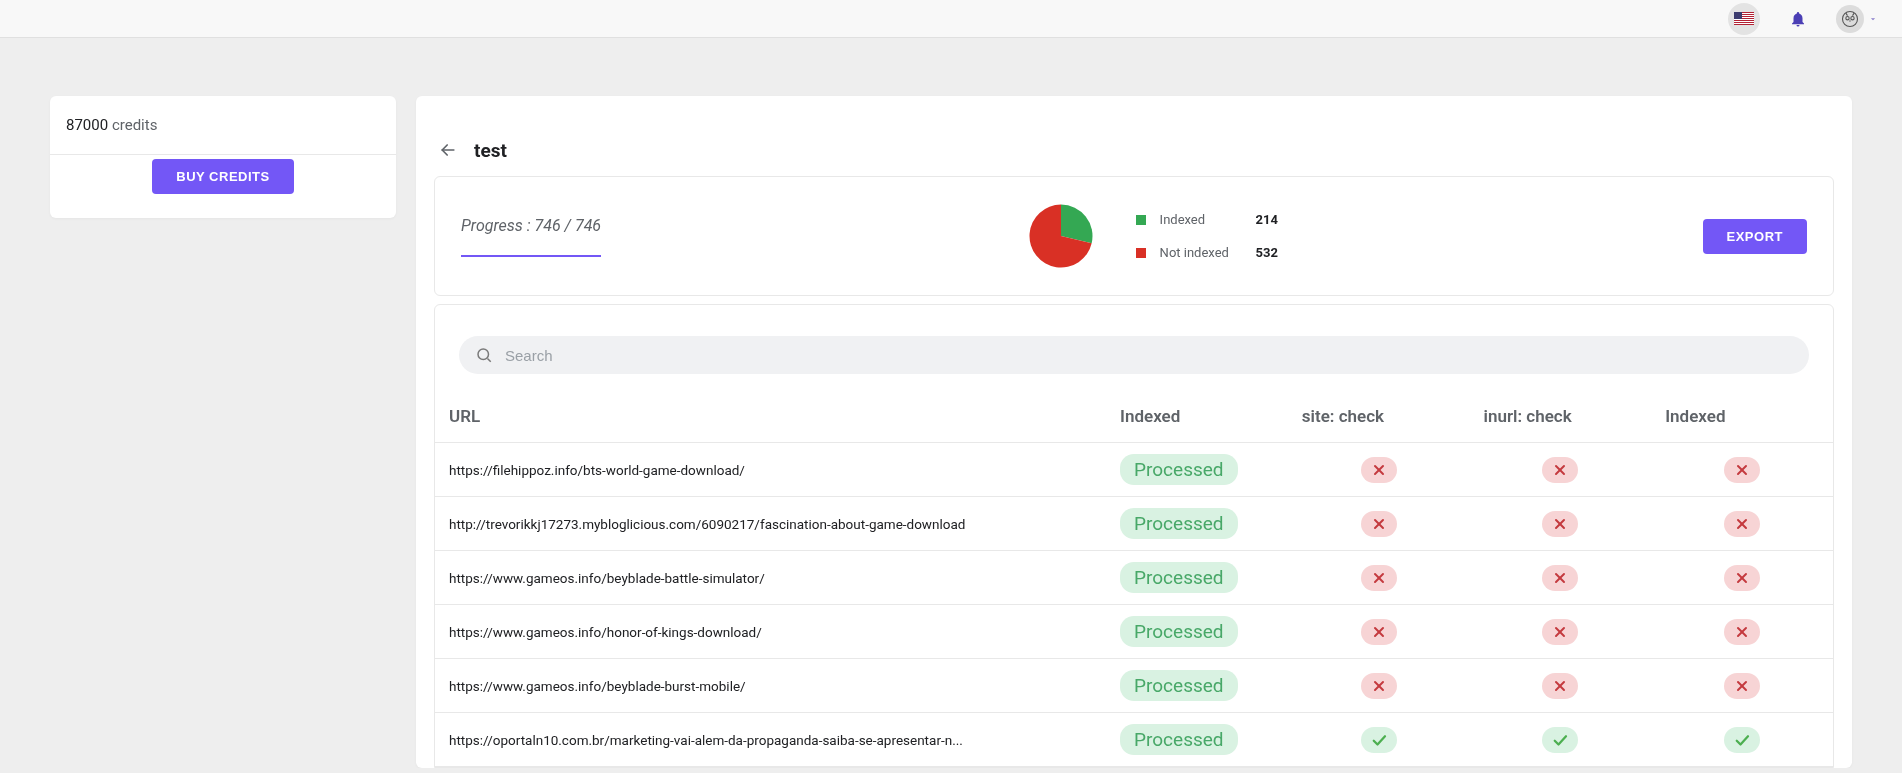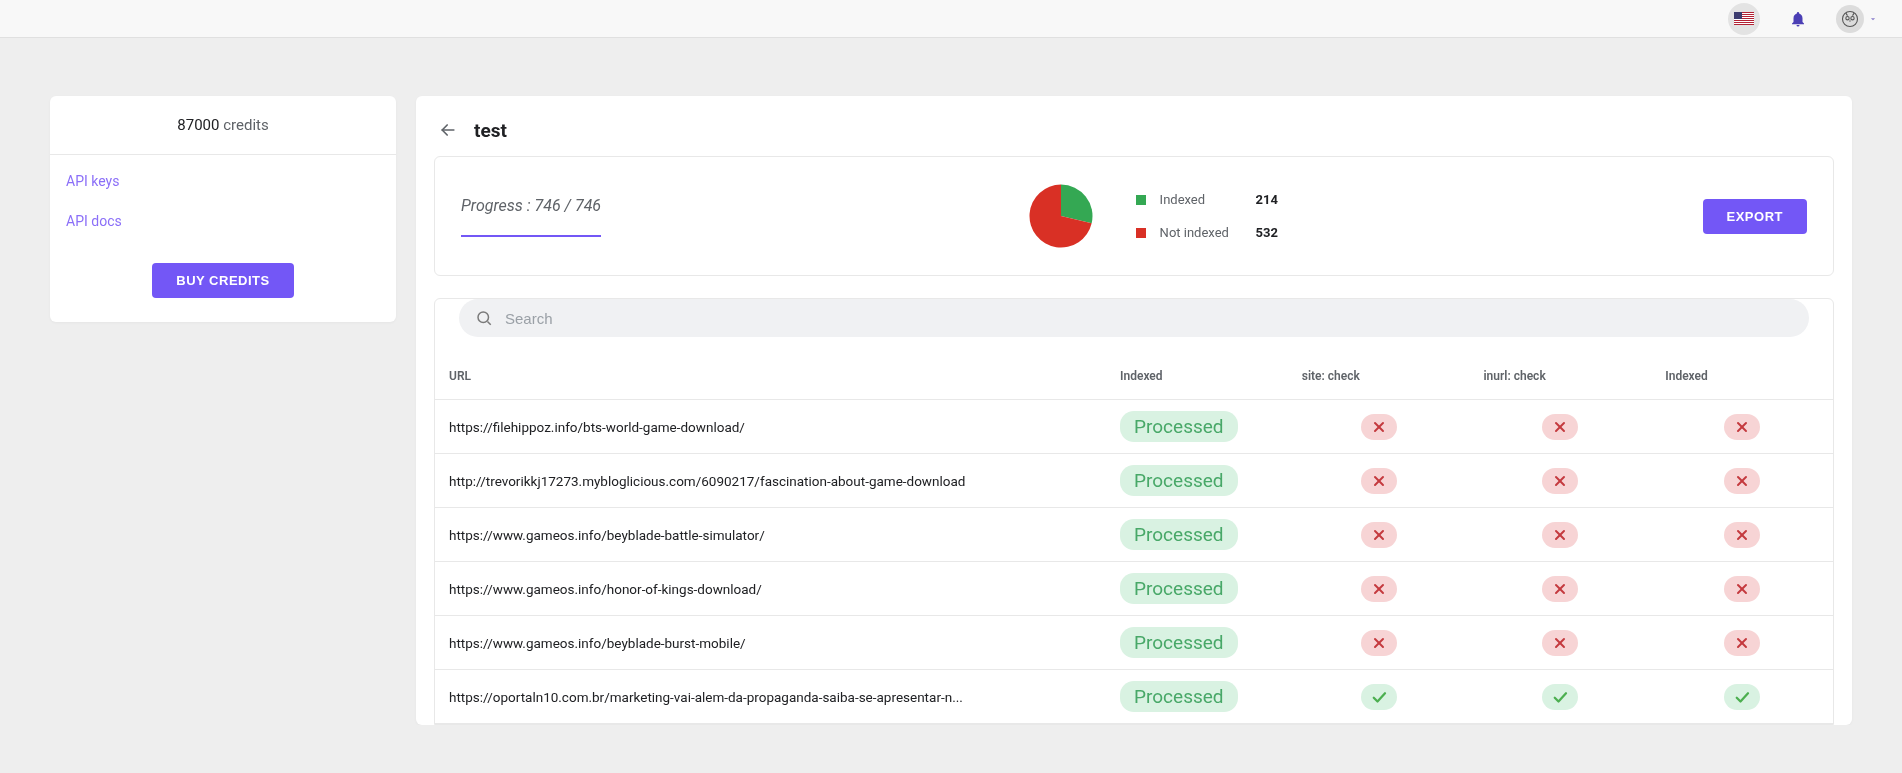--- a/index.html
+++ b/index.html
@@ -90,21 +90,20 @@
     width: 346px;
     background: var(--bg-card);
     border-radius: 6px;
     box-shadow: 0 1px 3px rgba(0,0,0,0.04);
     flex-shrink: 0;
   }
   .credits-row {
     padding: 20px 16px;
     border-bottom: 1px solid var(--border);
     font-size: 15px;
-    text-align: center;
   }
   .credits-row .num { color: var(--text-dark); }
   .credits-row .label { color: var(--text-med); }
   .side-links { padding: 6px 0 18px 0; }
   .side-link {
     display: block;
     padding: 12px 16px;
     color: var(--purple-light);
     font-size: 14px;
     cursor: pointer;
@@ -127,20 +126,21 @@
     flex: 1;
     background: var(--bg-card);
     border-radius: 6px;
     box-shadow: 0 1px 3px rgba(0,0,0,0.04);
     padding: 18px 18px 0 18px;
     min-width: 0;
   }
   .title-row {
     display: flex; align-items: center; gap: 14px;
     padding: 4px 0 14px 2px;
+    margin-top: 20px;
   }
   .back-btn { cursor: pointer; display:flex; align-items:center; justify-content:center; width:24px; height:24px; }
   .page-title { font-size: 19px; font-weight: 700; color: var(--text-dark); }
 
   
   .summary-panel {
     border: 1px solid var(--border);
     border-radius: 8px
 px;
     border-radius: 6px;
@@ -168,46 +168,46 @@
   .pie { width: 70px; height: 70px; }
   .legend { display: flex; flex-direction: column; gap: 18px; font-size: 13px; }
   .legend-row { display: flex; align-items: center; gap: 14px; }
   .legend-swatch { width: 10px; height: 10px; display:inline-block; }
   .legend-label { color: var(--text-med); width: 82px; }
   .legend-value { font-weight: 700; color: var(--text-dark); }
   .export-wrap { flex-shrink: 0; }
 
   
   .table-panel {
-    margin-top: 22px;
+    margin-top: 8px;
     border: 1px solid var(--border);
     border-top-left-radius: 6px;
     border-top-right-radius: 6px;
-    padding-top: 0;
+    padding-top: 31px;
   }
   .search-wrap { padding: 0 24px 10px 24px; }
   .search-box {
     background: var(--search-bg);
     border-radius: 22px;
     height: 38px;
     display: flex;
     align-items: center;
     padding: 0 16px;
     gap: 10px;
   }
   .search-box input {
     border: none; background: transparent; outline: none;
     font-size: 15px; color: var(--text-dark); flex: 1;
   }
   .search-box input::placeholder { color: var(--text-light); }
 
   table { width: 100%; border-collapse: collapse; }
   thead th {
     text-align: left;
-    font-size: 12px;
+    font-size: 17px;
     font-weight: 600;
     color: var(--text-med);
     padding: 22px 14px 16px 14px;
     border-bottom: 1px solid var(--border);
   }
   tbody td {
     padding: 11px 14px;
     border-bottom: 1px solid var(--border);
     font-size: 13.5px;
     color: var(--text-dark);
@@ -263,24 +263,20 @@
       </svg>
   </div>
 </div>
 
 <div class="content">
 
   <div class="side-card">
     <div class="credits-row">
       <span class="num">87000</span>
       <span class="label">credits</span>
-    </div>
-    <div class="side-links">
-      <a class="side-link">API keys</a>
-      <a class="side-link">API docs</a>
     </div>
     <div class="buy-btn-wrap">
       <button class="btn-primary">BUY CREDITS</button>
     </div>
   </div>
 
   <div class="main-card">
     <div class="title-row">
       <span class="back-btn">
         <svg width="20" height="20" viewBox="0 0 24 24" fill="none" stroke="#5f6368" stroke-width="2" stroke-linecap="round" stroke-linejoin="round">

